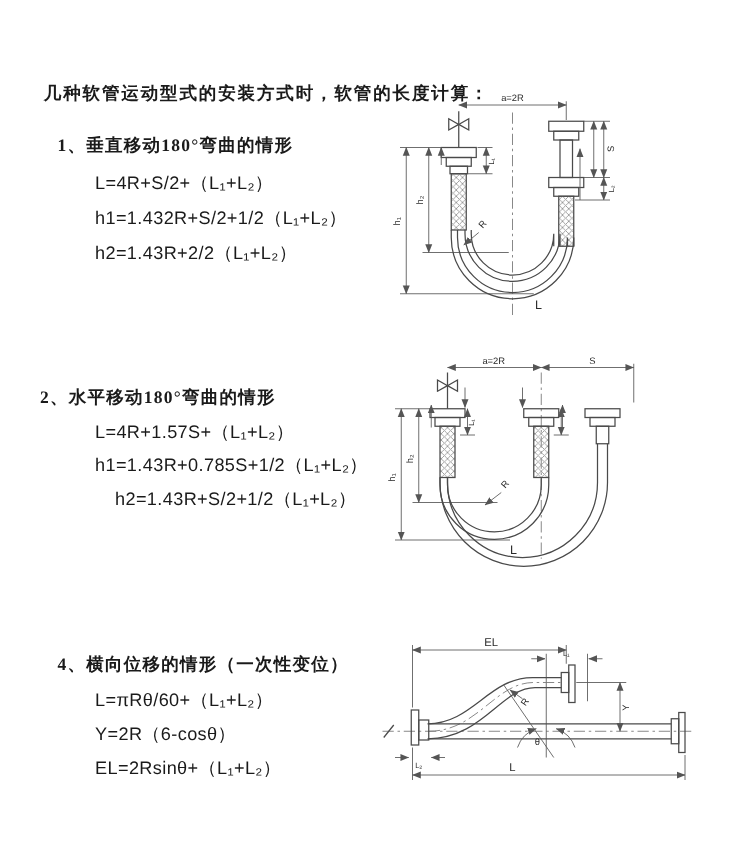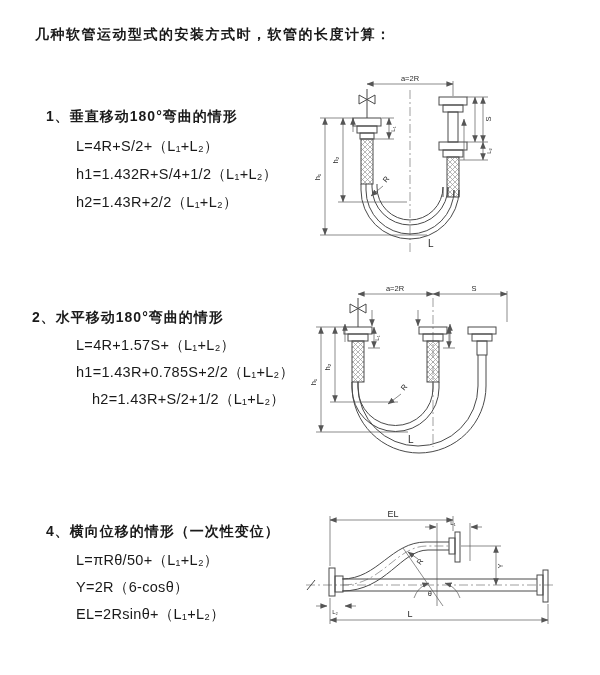--- a/index.html
+++ b/index.html
@@ -1,49 +1,49 @@
 <!DOCTYPE html>
 <html><head>
 <meta charset="utf-8">
 <style>
   html,body{margin:0;padding:0}
   body{width:600px;height:675px;position:relative;background:#ffffff;overflow:hidden;
        font-family:"Liberation Sans","DejaVu Sans",sans-serif;color:#1a1a1a;}
   .abs{position:absolute;white-space:nowrap;}
-  .title{font-size:14px;font-weight:bold;letter-spacing:1.5px;}
-  .heading{font-size:14px;font-weight:bold;letter-spacing:1px;}
+  .title{font-size:14px;font-weight:bold;letter-spacing:1.5px;margin-top:40px;}
+  .heading{font-size:14px;font-weight:bold;letter-spacing:1px;font-family:Liberation Serif, serif;}
   .formula{font-size:14.5px;letter-spacing:.3px;text-align:center;}
   svg{position:absolute;}
   svg .ol{stroke:#4a4a4a;stroke-width:1;fill:none;}
   svg .br{stroke:#4a4a4a;stroke-width:1;}
   svg .dl{stroke:#5a5a5a;stroke-width:.7;fill:none;}
   svg .cl{stroke:#777;stroke-width:.7;fill:none;stroke-dasharray:9 3 2 3;}
   svg text{fill:#2a2a2a;font-family:"Liberation Sans","DejaVu Sans",sans-serif;}
   .lbl{font-size:7.5px;}
   .lbl-lg{font-size:10px;}
   .lbl-md{font-size:9px;}
   .lbl-sm{font-size:6px;}
 </style>
 </head>
 <body>
 
 <div class="abs title" style="left:35px;top:26px">几种软管运动型式的安装方式时，软管的长度计算：</div>
 
 <div class="abs heading" style="left:46px;top:108px">1、垂直移动180°弯曲的情形</div>
 <div class="abs formula" style="left:76px;top:137px">L=4R+S/2+（L₁+L₂）</div>
-<div class="abs formula" style="left:76px;top:165px">h1=1.432R+S/4+1/2（L₁+L₂）</div>
+<div class="abs formula" style="left:76px;top:165px">h1=1.432R+S/2+1/2（L₁+L₂）</div>
 <div class="abs formula" style="left:76px;top:193px">h2=1.43R+2/2（L₁+L₂）</div>
 
 <div class="abs heading" style="left:32px;top:309px">2、水平移动180°弯曲的情形</div>
 <div class="abs formula" style="left:76px;top:336px">L=4R+1.57S+（L₁+L₂）</div>
-<div class="abs formula" style="left:76px;top:363px">h1=1.43R+0.785S+2/2（L₁+L₂）</div>
+<div class="abs formula" style="left:76px;top:363px">h1=1.43R+0.785S+1/2（L₁+L₂）</div>
 <div class="abs formula" style="left:92px;top:390px">h2=1.43R+S/2+1/2（L₁+L₂）</div>
 
 <div class="abs heading" style="left:46px;top:523px">4、横向位移的情形（一次性变位）</div>
-<div class="abs formula" style="left:76px;top:551px">L=πRθ/50+（L₁+L₂）</div>
+<div class="abs formula" style="left:76px;top:551px">L=πRθ/60+（L₁+L₂）</div>
 <div class="abs formula" style="left:76px;top:578px">Y=2R（6-cosθ）</div>
 <div class="abs formula" style="left:76px;top:605px">EL=2Rsinθ+（L₁+L₂）</div>
 
 <svg style="left:310px;top:72px" width="285" height="185" viewBox="0 0 285 185">
   <defs>
     <marker id="arr1" viewBox="0 0 10 10" refX="9.5" refY="5" markerWidth="7" markerHeight="7" markerUnits="userSpaceOnUse" orient="auto-start-reverse">
       <path d="M0,1 L10,5 L0,9 z" fill="#555"></path>
     </marker>
     <pattern id="braid1" width="5" height="5" patternUnits="userSpaceOnUse">
       <path d="M0,5 L5,0 M0,0 L5,5" stroke="#999" stroke-width=".7"></path>

